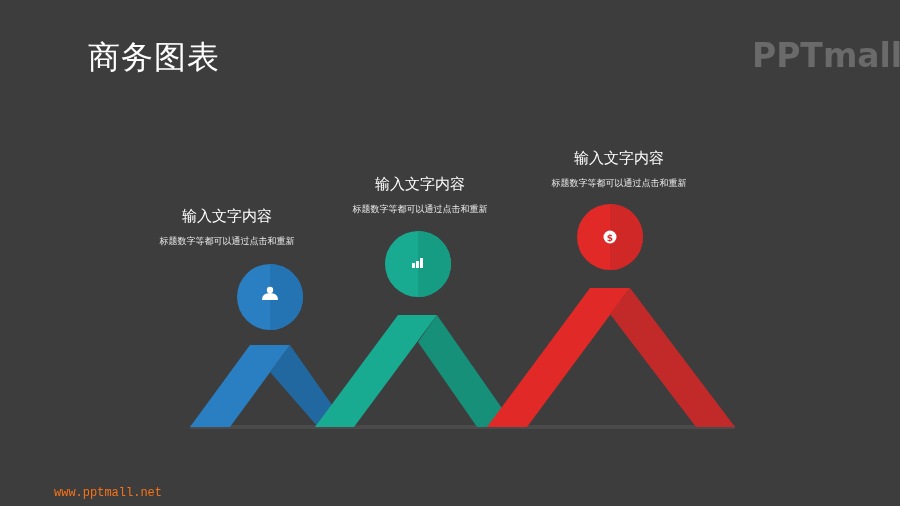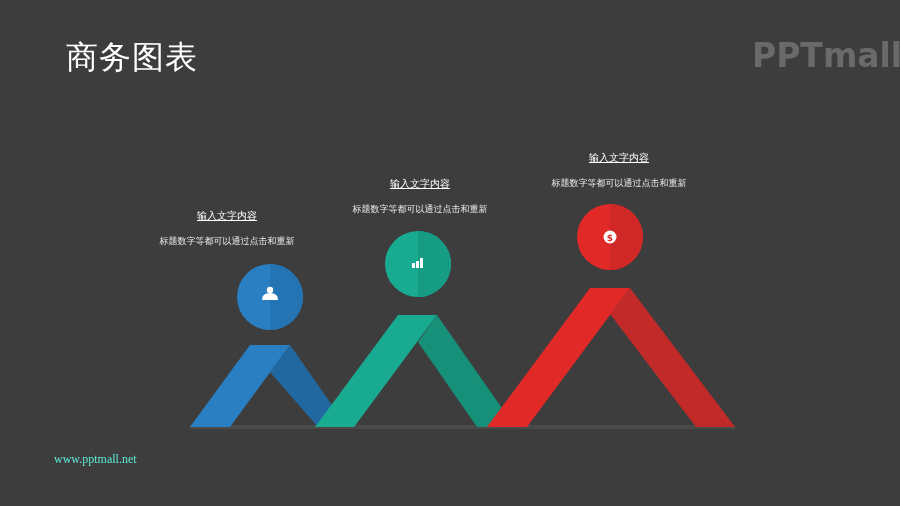--- a/index.html
+++ b/index.html
@@ -1,22 +1,22 @@
 <!DOCTYPE html>
 <html><head>
 <meta charset="utf-8">
 <style>
   html, body { margin:0; padding:0; }
   body { width:900px; height:506px; background:#3d3d3d; position:relative; overflow:hidden; font-family:"DejaVu Sans", sans-serif; }
-  .title { position:absolute; left:66px; top:36px; font-size:32px; color:#ffffff; letter-spacing:1px;text-align:center; }
+  .title { position:absolute; left:88px; top:36px; font-size:32px; color:#ffffff; letter-spacing:1px;text-align:center; }
   .logo { position:absolute; left:752px; top:36px; font-size:33px; color:#6a6a6a; font-family:"DejaVu Sans", sans-serif; font-weight:bold; letter-spacing:0px; }
-  .footer { position:absolute; left:54px; top:452px; font-size:12px; color:#5eead4; font-family:Liberation Serif, serif; }
+  .footer { position:absolute; left:54px; top:486px; font-size:12px; color:#f97316; font-family:Liberation Mono, monospace; }
   svg.chart { position:absolute; left:0; top:0; }
   .label { position:absolute; text-align:center; color:#ffffff; width:200px; }
-  .label .h { font-size:10px; line-height:18px;text-decoration:underline; }
+  .label .h { font-size:15px; line-height:18px; }
   .label .s { font-size:9px; line-height:12px; color:#eaeaea; margin-top:10px; }
 </style>
 </head>
 <body>
 
 <div class="title">商务图表</div>
 <div class="logo">PPTmall</div>
 
 <svg class="chart" width="900" height="506">
 

